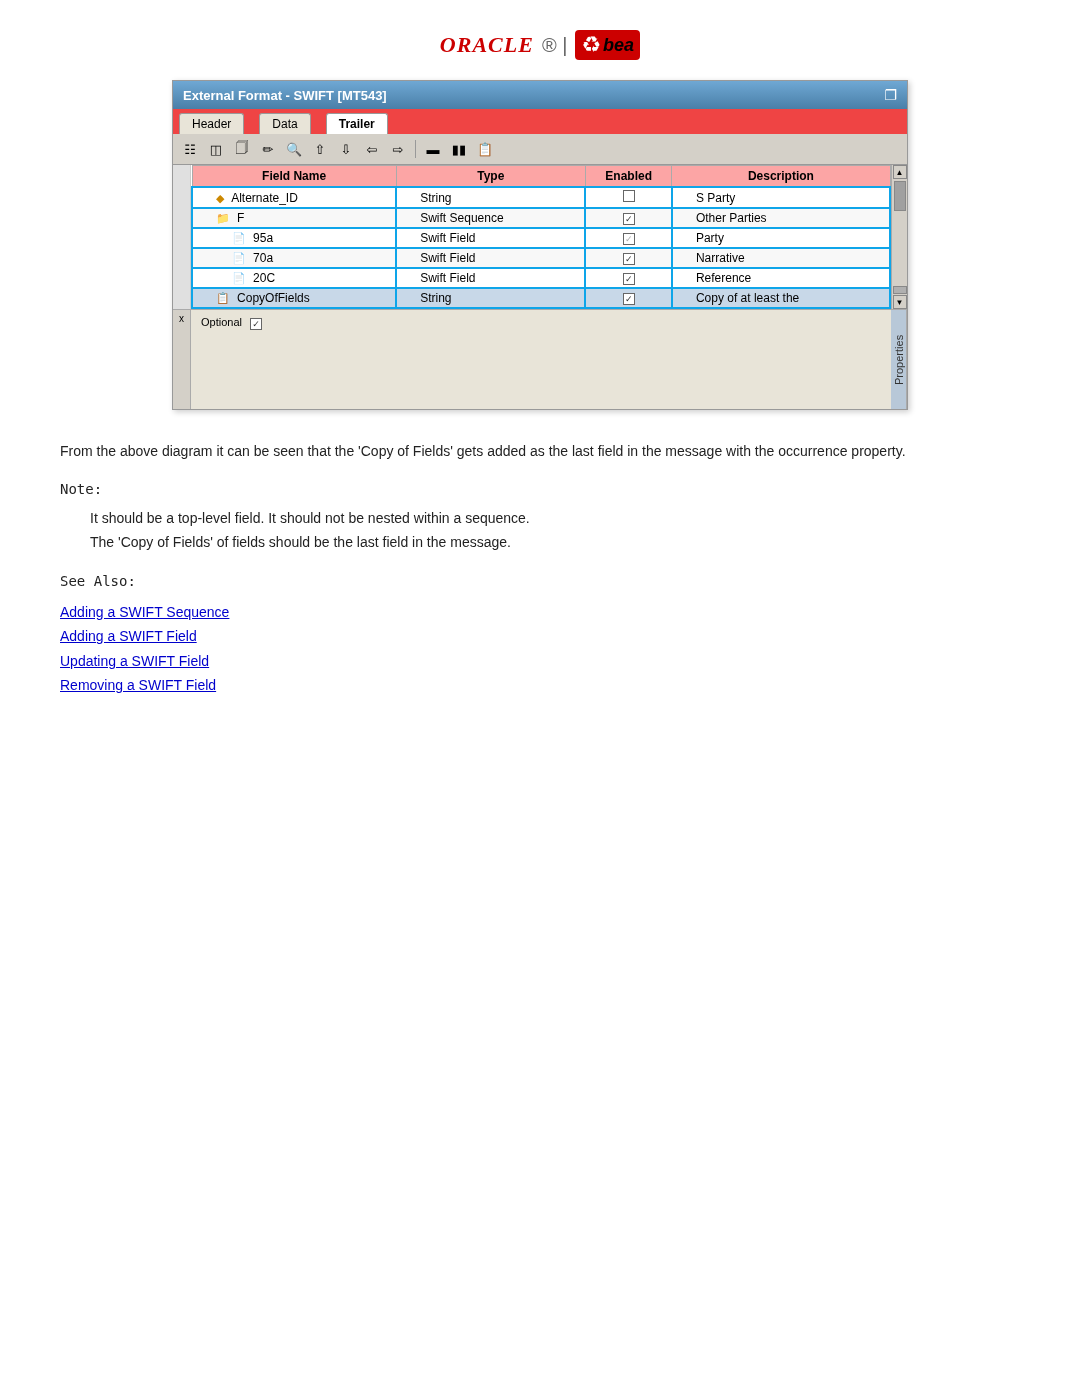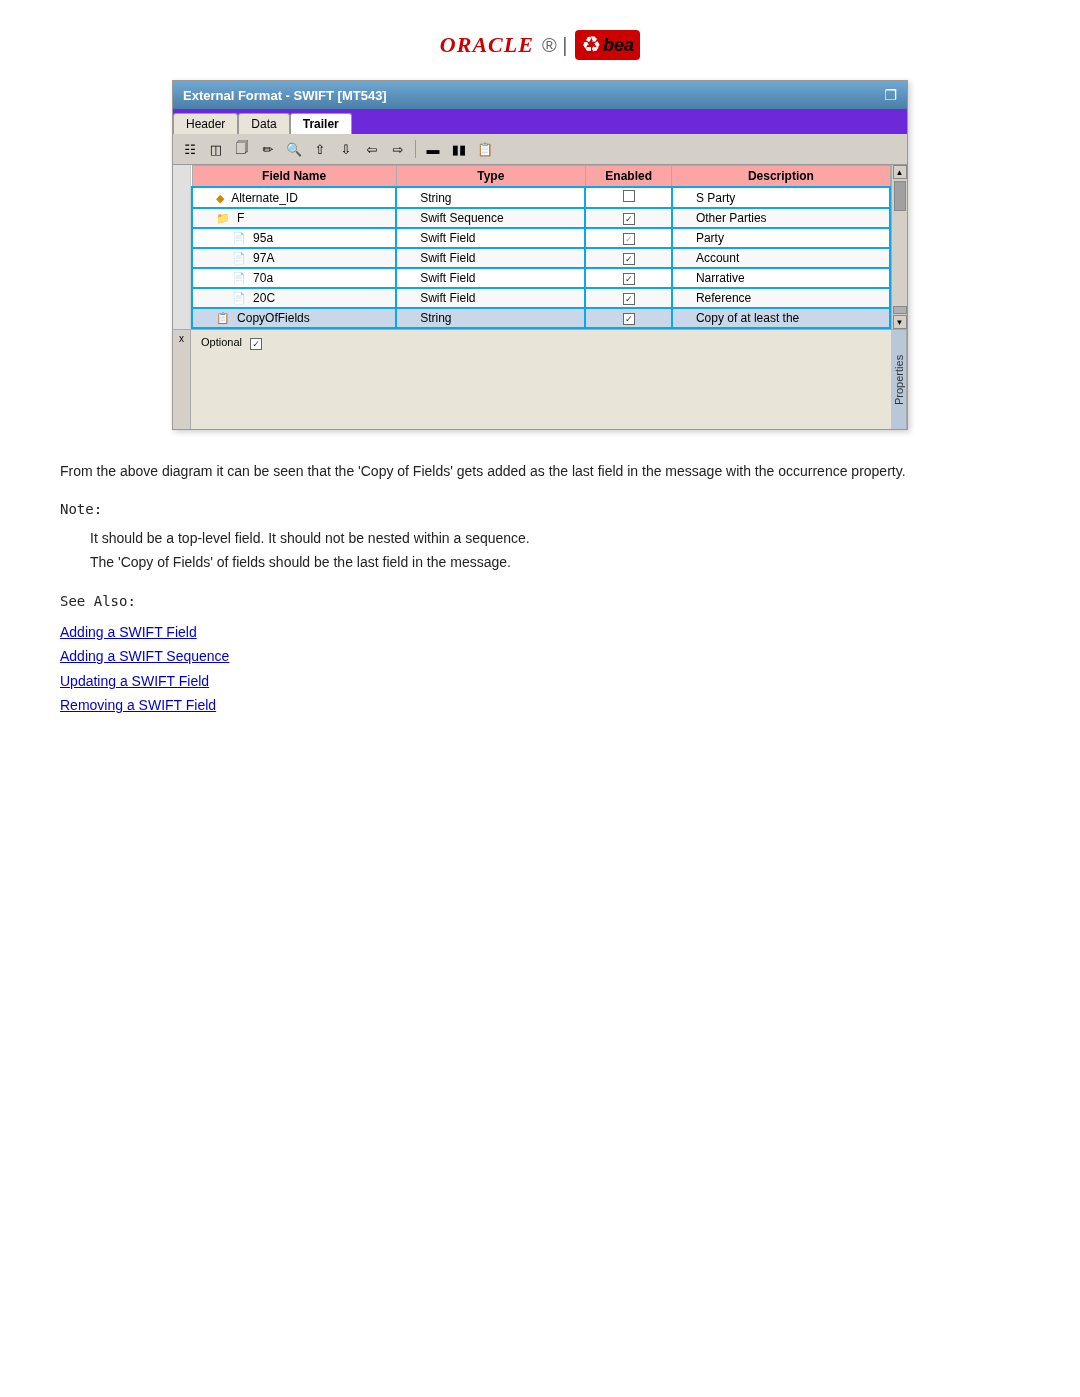--- a/index.html
+++ b/index.html
@@ -76,23 +76,23 @@
     }
     .dialog-icon-btn {
       color: white;
       font-size: 14px;
       cursor: pointer;
     }
 
     
     .tabs-row {
       display: flex;
-      background: #6d28d9;
-      padding: 4px 6px 0 0;
-      gap: 0;
+      background: #ef4444;
+      padding: 4px 6px 0 6px;
+      gap: 15px;
     }
     .tab {
       background: #e8e4d8;
       border: 1px solid #999;
       border-bottom: none;
       padding: 3px 12px;
       font-size: 12px;
       cursor: pointer;
       border-radius: 3px 3px 0 0;
     }
@@ -382,30 +382,20 @@
             <td>
               <span style="margin-left:16px;"></span>
               <span class="field-icon doc-icon">📄</span>
               <span>95a</span>
             </td>
             <td>Swift Field</td>
             <td class="checkbox-cell"><div class="cb partial"></div></td>
             <td>Party</td>
           </tr>
 
-          <tr>
-            <td>
-              <span style="margin-left:16px;"></span>
-              <span class="field-icon doc-icon">📄</span>
-              <span>97A</span>
-            </td>
-            <td>Swift Field</td>
-            <td class="checkbox-cell"><div class="cb checked"></div></td>
-            <td>Account</td>
-          </tr>
 
           <tr>
             <td>
               <span style="margin-left:16px;"></span>
               <span class="field-icon doc-icon">📄</span>
               <span>70a</span>
             </td>
             <td>Swift Field</td>
             <td class="checkbox-cell"><div class="cb checked"></div></td>
             <td>Narrative</td>
@@ -460,18 +450,18 @@
   <p class="para">From the above diagram it can be seen that the 'Copy of Fields' gets added as the last field in the message with the occurrence property.</p>
 
   <div class="note-label">Note:</div>
   <div class="note-content">
     <div>It should be a top-level field. It should not be nested within a sequence.</div>
     <div>The 'Copy of Fields' of fields should be the last field in the message.</div>
   </div>
 
   <div class="see-also-label">See Also:</div>
   <ul class="links-list">
+    <li><a href="#">Adding a SWIFT Sequence</a></li>
     <li><a href="#">Adding a SWIFT Field</a></li>
-    <li><a href="#">Adding a SWIFT Sequence</a></li>
     <li><a href="#">Updating a SWIFT Field</a></li>
     <li><a href="#">Removing a SWIFT Field</a></li>
   </ul>
 </div>
 
 </body></html>

